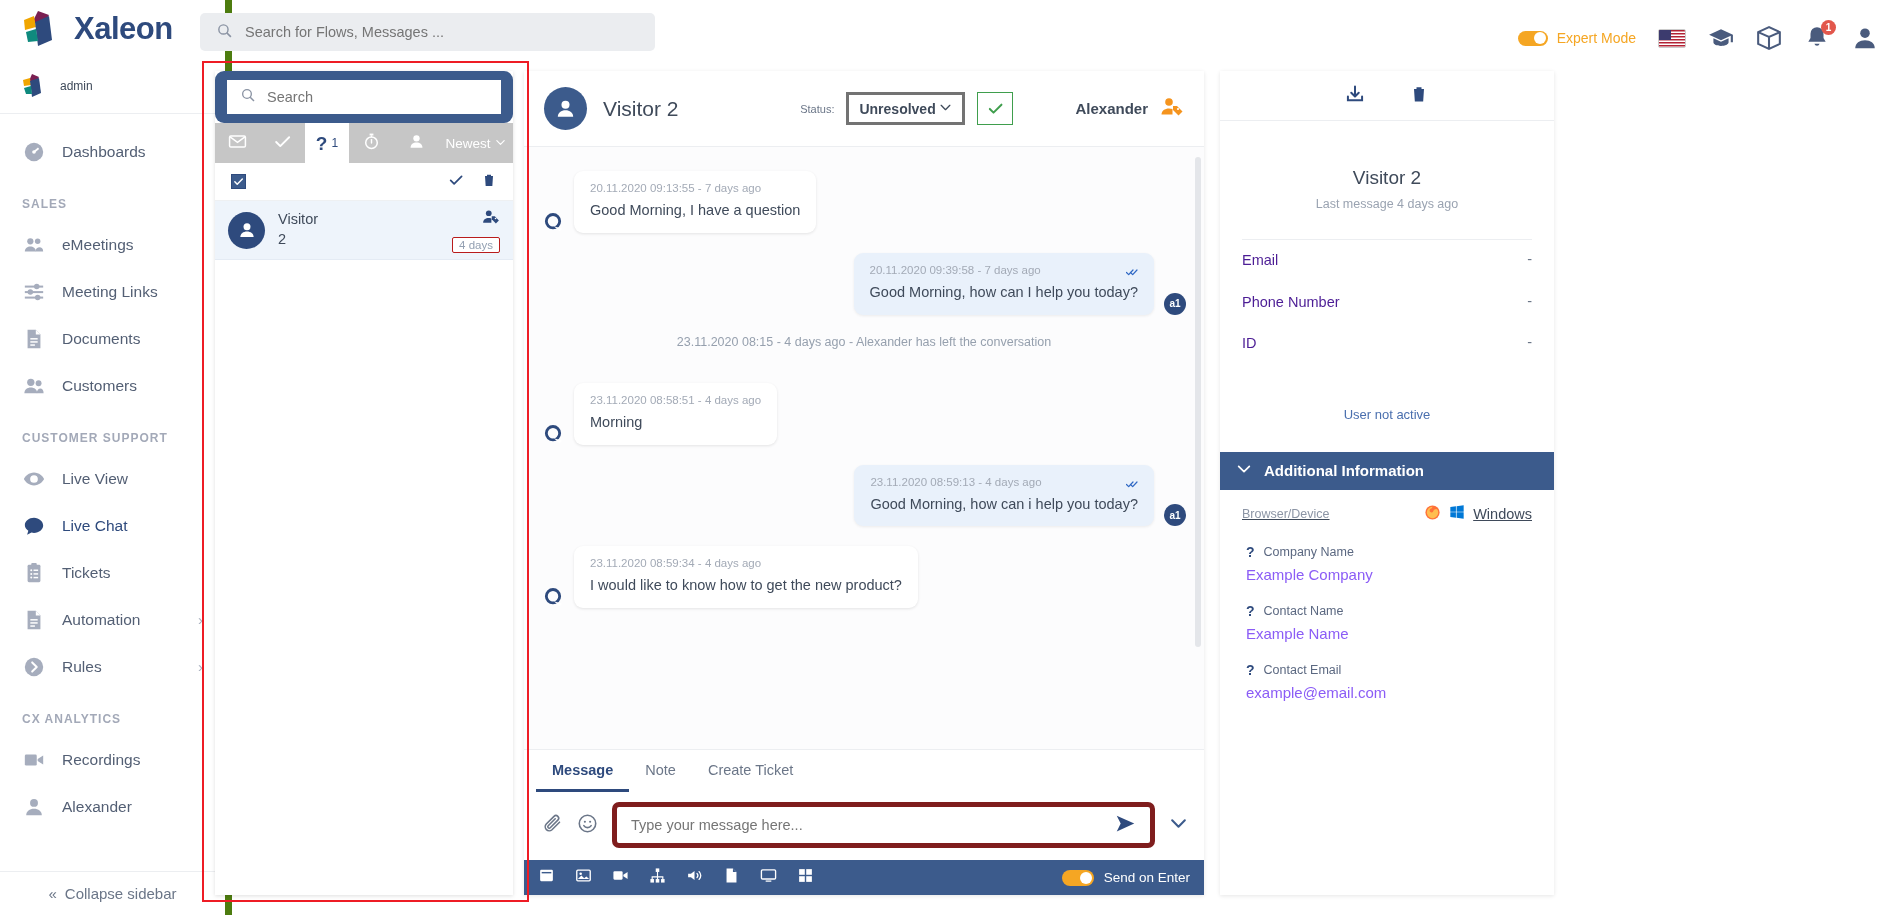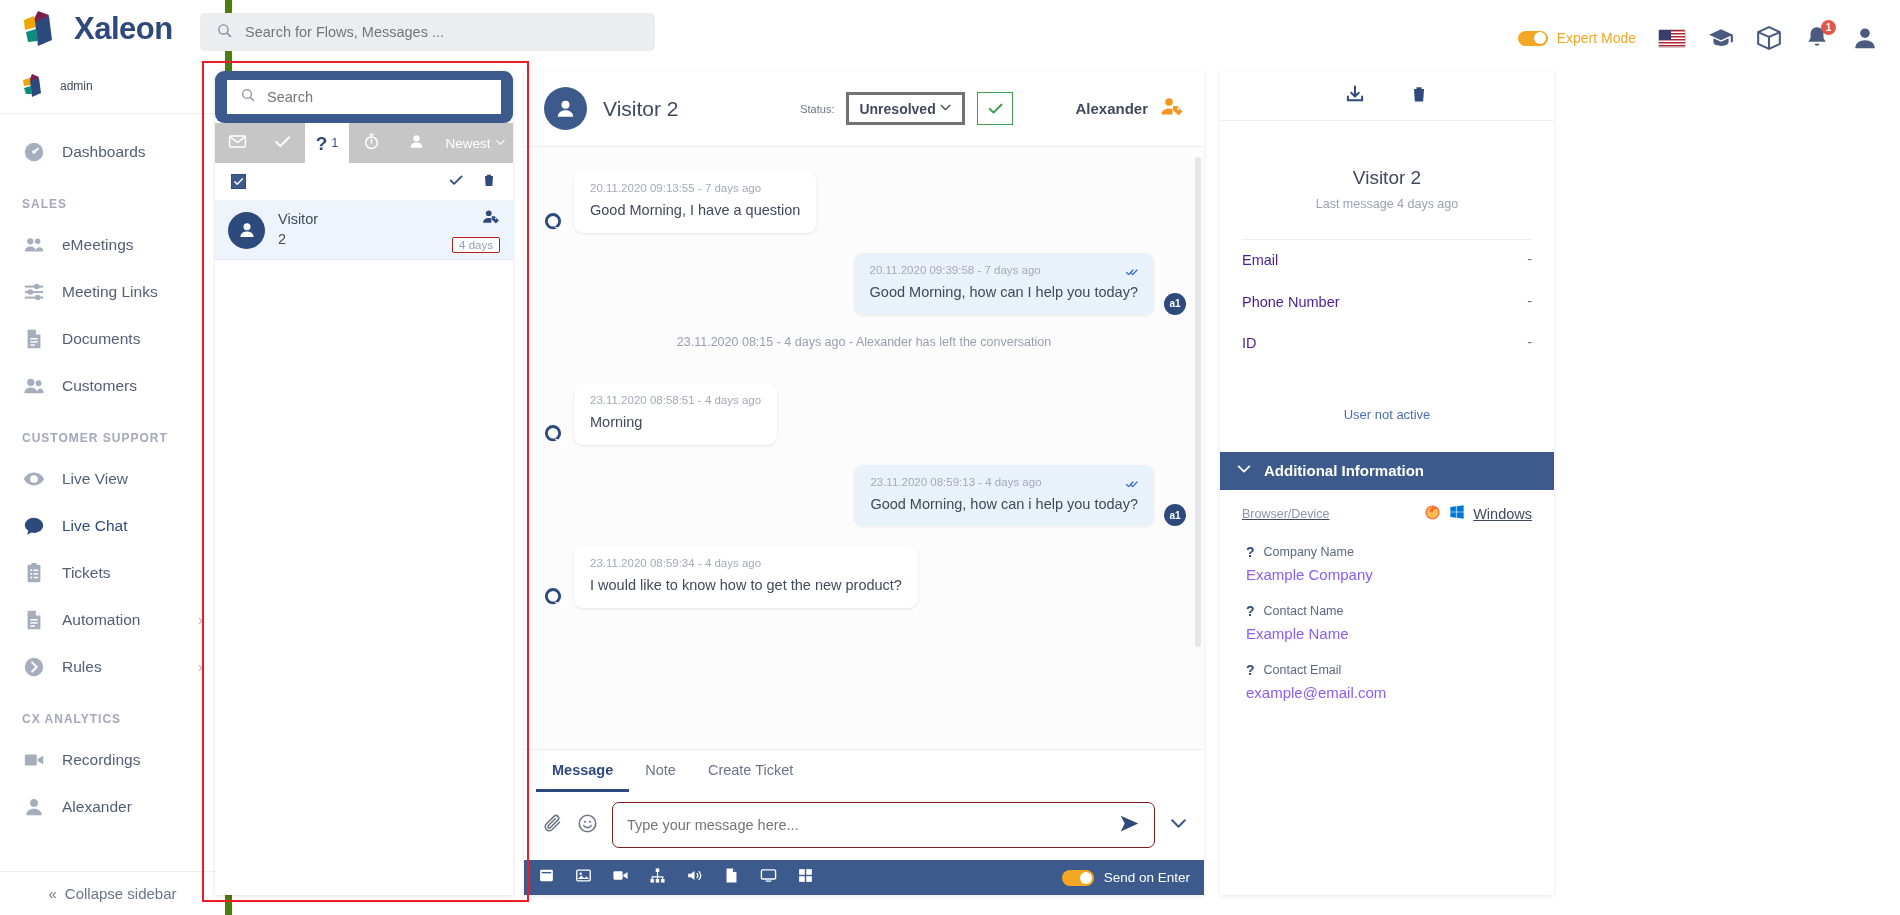--- a/index.html
+++ b/index.html
@@ -210,21 +210,21 @@
   .composer { border-top: 1px solid #eceef1; background: #fff; }
   .comp-tabs { display: flex; height: 42px; padding-left: 12px; }
   .comp-tab {
     padding: 0 16px; display: flex; align-items: center; font-size: 14.5px;
     color: #6b7688; cursor: pointer; border-bottom: 3px solid transparent;
   }
   .comp-tab.active { color: #2e4a7d; font-weight: bold; border-bottom-color: #2e4a7d; }
   .comp-input-row { display: flex; align-items: center; gap: 14px; padding: 10px 16px 12px 18px; }
   .comp-ico svg { width: 21px; height: 21px; fill: #6b7688; cursor: pointer; }
   .comp-field {
-    flex: 1; height: 46px; border: 1px solid #7f1d1d; border-radius: 7px;
+    flex: 1; height: 46px; border: 5px solid #7f1d1d; border-radius: 7px;
     display: flex; align-items: center; padding: 0 14px; gap: 10px; background: #fff;
   }
   .comp-field input {
     flex: 1; border: none; outline: none; font-size: 14.5px; color: #5d6779;
     font-family: "Liberation Sans", sans-serif;
   }
   .send-ico svg { width: 21px; height: 21px; fill: #2e4a7d; cursor: pointer; }
   .chev-down svg { width: 19px; height: 19px; fill: #3c5b8c; cursor: pointer; }
   .comp-toolbar {
     height: 35px; background: #3c5b8c; display: flex; align-items: center;

